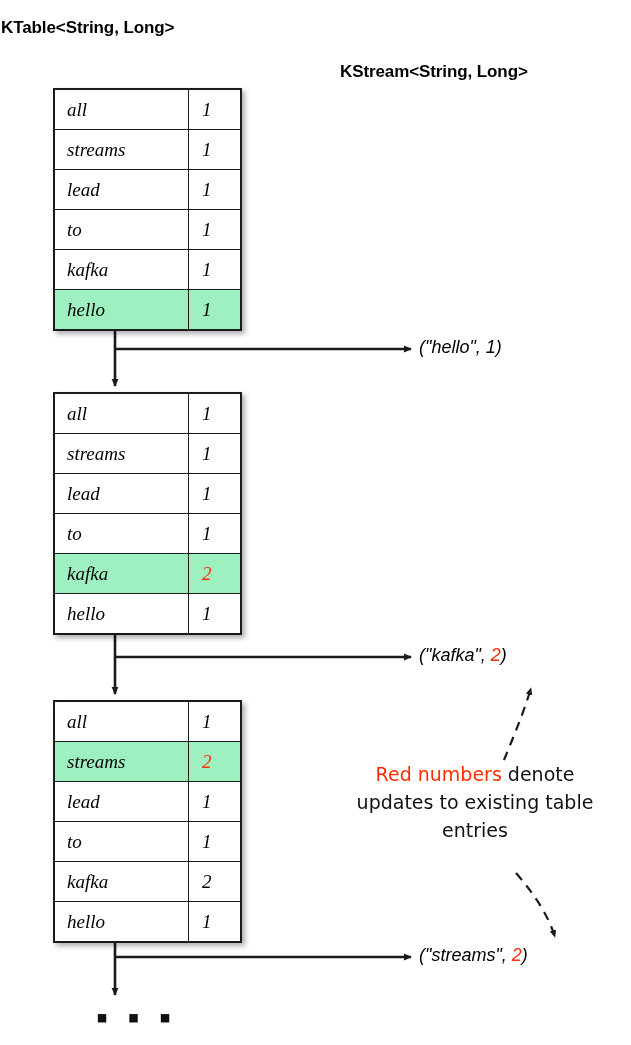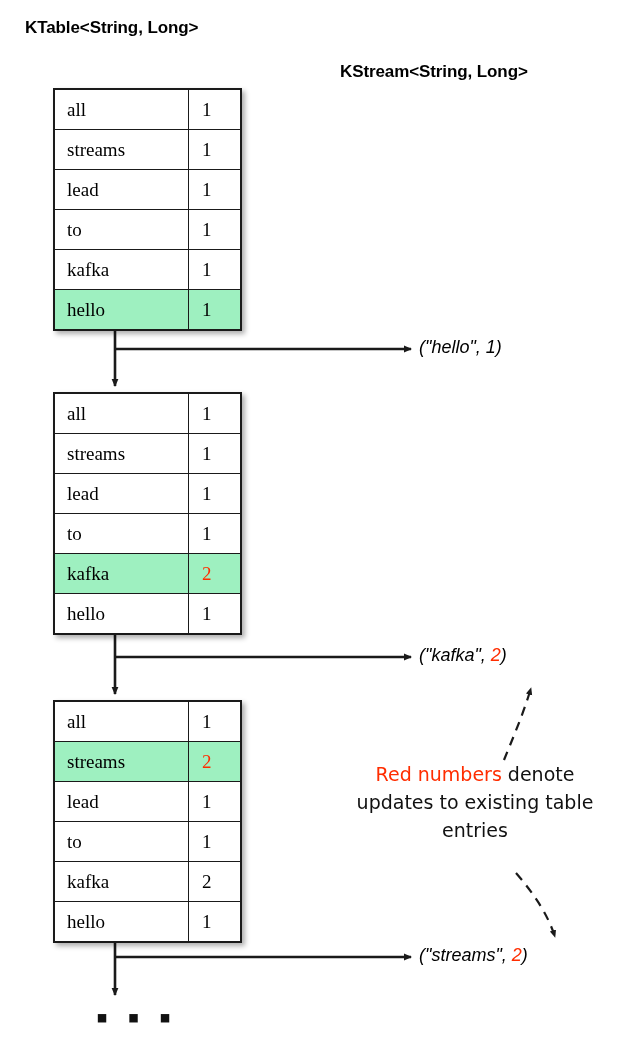--- a/index.html
+++ b/index.html
@@ -18,33 +18,34 @@
   
   .col-header {
     position: absolute;
     font-family: "Liberation Sans", sans-serif;
     font-weight: bold;
     font-size: 17px;
     color: #000000;
     white-space: nowrap;
     letter-spacing: -0.1px;
   }
-  #ktable-header { left: 25px;  top: 18px; }
+  #ktable-header { left: 1px;  top: 18px; }
   #kstream-header { left: 340px; top: 18px; margin-top: 44px; }
 
   
   .ktable {
     position: absolute;
     left: 53px;
     width: 163px;
     border-collapse: collapse;
     background: #ffffff;
     box-shadow: 3px 3px 5px rgba(0,0,0,0.32);
     border: 2px solid #1a1a1a;
     table-layout: fixed;
+    font-style: italic;
   }
   #table-1 { top: 88px; }
   #table-2 { top: 392px; }
   #table-3 { top: 700px; }
 
   .ktable tr { height: 39px; }
   .ktable td {
     border: 1px solid #1a1a1a;
     font-family: "Liberation Serif", serif;
     font-size: 19px;

